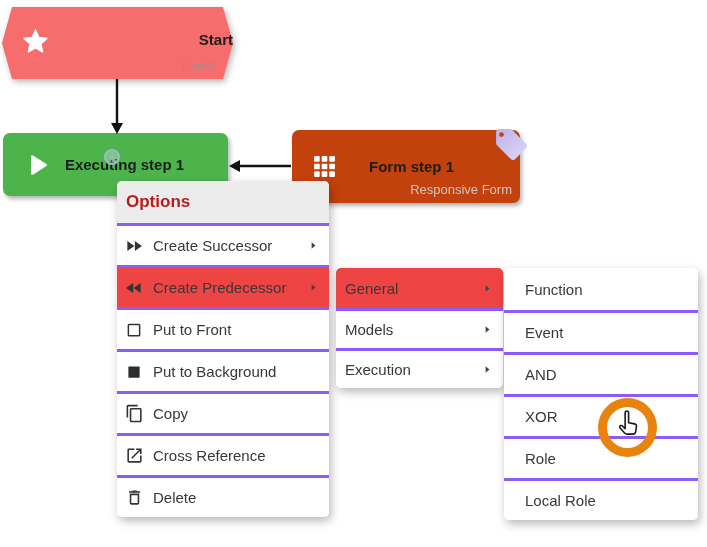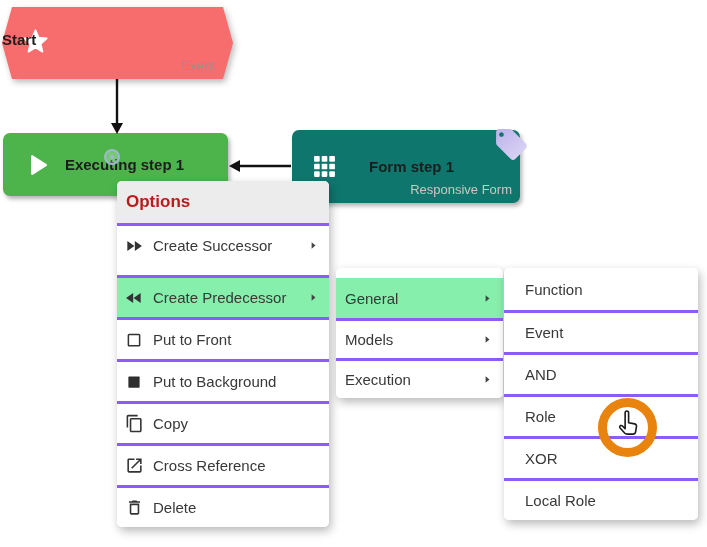--- a/index.html
+++ b/index.html
@@ -5,37 +5,37 @@
   html,body{margin:0;padding:0;background:#fff;}
   .canvas{
     position:relative;width:707px;height:547px;background:#ffffff;overflow:hidden;
     font-family:"Liberation Sans","DejaVu Sans",sans-serif;
   }
   
   .node-label{font-size:15px;font-weight:700;color:#1d1d1d;}
   .start-node{position:absolute;left:2px;top:6px;width:231px;height:72px;filter:drop-shadow(2px 3px 3px rgba(0,0,0,.28));}
   .start-node svg.shape{position:absolute;left:0;top:0;}
   .start-node .star{position:absolute;left:20px;top:22px;}
-  .start-node .lbl{position:absolute;left:0;top:25px;width:100%;text-align:left;}
+  .start-node .lbl{position:absolute;left:0;top:25px;width:100%;text-align:right;}
   .start-node .type{position:absolute;right:18px;bottom:5px;font-size:13px;color:#a38b8b;font-weight:400;}
   .exec-node{
     position:absolute;left:3px;top:133px;width:225px;height:63px;background:#4db44c;border-radius:7px;
     box-shadow:2px 3px 4px rgba(0,0,0,.3);display:flex;align-items:center;
   }
   .exec-node .picon{margin-left:18px;display:flex;}
   .exec-node .lbl{flex:1;text-align:center;margin-right:30px;}
   .anchor-ring{
     position:absolute;left:101px;top:16px;width:16px;height:16px;box-sizing:border-box;
     border:2.5px solid #9db8cf;border-radius:50%;background:rgba(255,255,255,.25);
   }
   .anchor-ring::after{
     content:"";position:absolute;left:3.5px;top:3.5px;width:4px;height:4px;border-radius:50%;background:#9db8cf;
   }
   .form-node{
-    position:absolute;left:292px;top:130px;width:228px;height:73px;background:#0f766e;border-radius:7px;
+    position:absolute;left:292px;top:130px;width:228px;height:73px;background:#c2410c;border-radius:7px;
     box-shadow:2px 3px 4px rgba(0,0,0,.3);display:flex;align-items:center;
   }
   .form-node .gicon{margin-left:20px;display:flex;}
   .form-node .lbl{flex:1;text-align:center;margin-right:34px;}
   .form-node .type{position:absolute;right:8px;bottom:6px;font-size:13px;color:#cfc6bf;}
   .form-node .tag{position:absolute;right:-10px;top:-4px;}
   
   .edges{position:absolute;left:0;top:0;z-index:2;pointer-events:none;}
   
   .menu{
@@ -50,21 +50,21 @@
     padding-left:9px;font-size:17px;font-weight:700;color:#b91c1c;
   }
   .mrow{
     height:42px;box-sizing:border-box;border-top:3px solid #8b5cf6;display:flex;align-items:center;
     padding:0 8px 0 6px;background:#fff;cursor:pointer;
   }
   .menu2 .mrow{height:40px;padding-left:9px;}
   .menu3 .mrow{padding-left:21px;}
   .menu2 .mrow:first-child{border-top:none;gap:30px;}
   .menu3 .mrow:first-child{border-top:none;}
-  .mrow.hl{background:#86efac;margin-top:10px;}
+  .mrow.hl{background:#ef4444;}
   .micon{width:22px;display:flex;justify-content:center;margin-right:8px;flex:0 0 auto;}
   .micon svg{fill:#333;}
   .mlabel{white-space:nowrap;}
   .chev{margin-left:auto;display:flex;flex:0 0 auto;}
   .chev svg{fill:#444;}
   
   .cursor-ring{
     position:absolute;left:598px;top:398px;width:59px;height:59px;box-sizing:border-box;
     border:9px solid #e8830e;border-radius:50%;z-index:10;pointer-events:none;
   }
@@ -242,24 +242,24 @@
     <div class="mrow">
       <span class="mlabel">Function</span>
     </div>
     <div class="mrow">
       <span class="mlabel">Event</span>
     </div>
     <div class="mrow">
       <span class="mlabel">AND</span>
     </div>
     <div class="mrow">
+      <span class="mlabel">XOR</span>
+    </div>
+    <div class="mrow">
       <span class="mlabel">Role</span>
-    </div>
-    <div class="mrow">
-      <span class="mlabel">XOR</span>
     </div>
     <div class="mrow">
       <span class="mlabel">Local Role</span>
     </div>
   </div>
 
   <div class="cursor-ring"></div>
   <span class="cursor-hand">
     <svg width="32" height="32" viewBox="0 0 24 24">
       <path d="M10.6 3.5c0-.7.6-1.3 1.3-1.3.7 0 1.3.6 1.3 1.3V11l4.5.9c.9.2 1.5 1 1.4 1.9l-.6 3.9c-.2 1.1-1.1 1.9-2.2 1.9h-4.3c-.6 0-1.2-.3-1.6-.7l-3.6-3.9c-.5-.6-.3-1.5.4-1.8.5-.2 1-.1 1.4.3l2 2V3.5z" fill="#fff" stroke="#1a1a1a" stroke-width="1.2" stroke-linejoin="round"></path>

